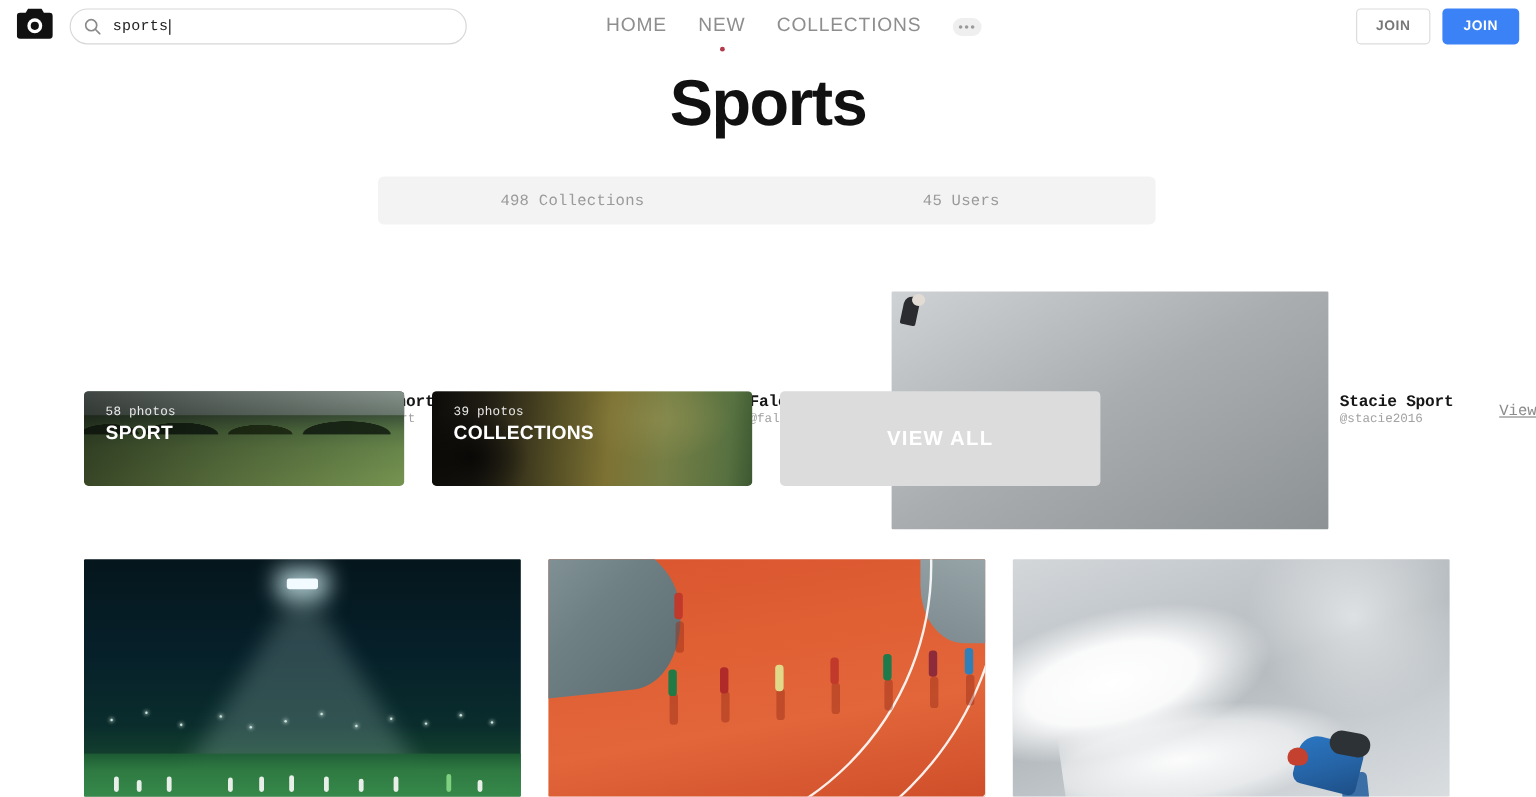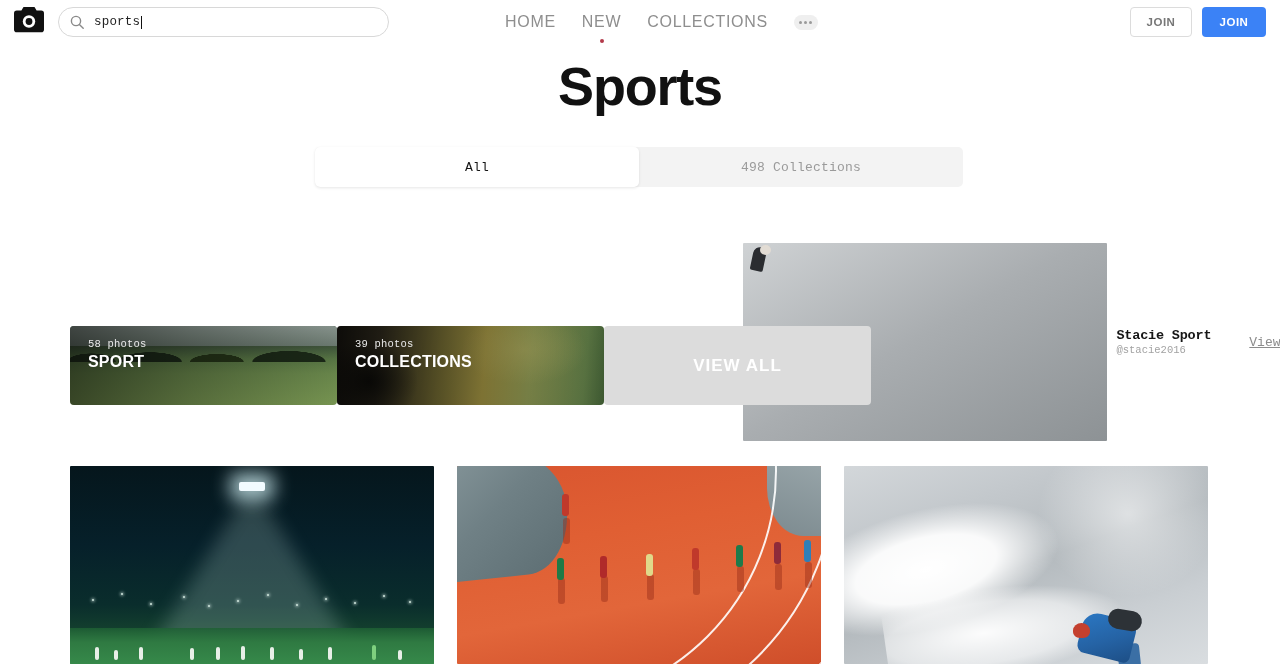--- a/index.html
+++ b/index.html
@@ -134,21 +134,21 @@
   }
   .view-all-link {
     font-family: "Liberation Mono", monospace;
     font-size: 13px; color: #8c8c8c; text-decoration: underline;
     cursor: pointer; margin-left: 6px; white-space: nowrap;
   }
 
   
   .collections {
     position: absolute; top: 326px; left: 70px;
-    width: 1138px; height: 79px; display: flex; 
+    width: 1138px; height: 79px; display: flex; gap: 23px;
   }
   .coll {
     width: 267px; height: 79px; border-radius: 4px; overflow: hidden;
     position: relative; cursor: pointer;
   }
   .coll .shade {
     position: absolute; inset: 0;
     background: linear-gradient(90deg, rgba(0,0,0,.55) 0%, rgba(0,0,0,.30) 45%, rgba(0,0,0,.05) 100%);
   }
   .coll .meta { position: absolute; left: 18px; top: 12px; z-index: 3; }
@@ -349,25 +349,25 @@
 
     <div class="auth">
       <div class="btn-login">JOIN</div>
       <div class="btn-join">JOIN</div>
     </div>
   </div>
 
   <div class="title">Sports</div>
 
   <div class="tabs">
-    <div class="tab active">
-      <span>All</span>
-    </div>
     <div class="tab">
       <span>498 Collections</span>
+    </div>
+    <div class="tab">
+      <span>45 Users</span>
     </div>
   </div>
 
   <div class="users">
 
     <div class="user">
       <div class="avatar">
         <span class="head"></span>
           <span class="body"></span>
       </div>

